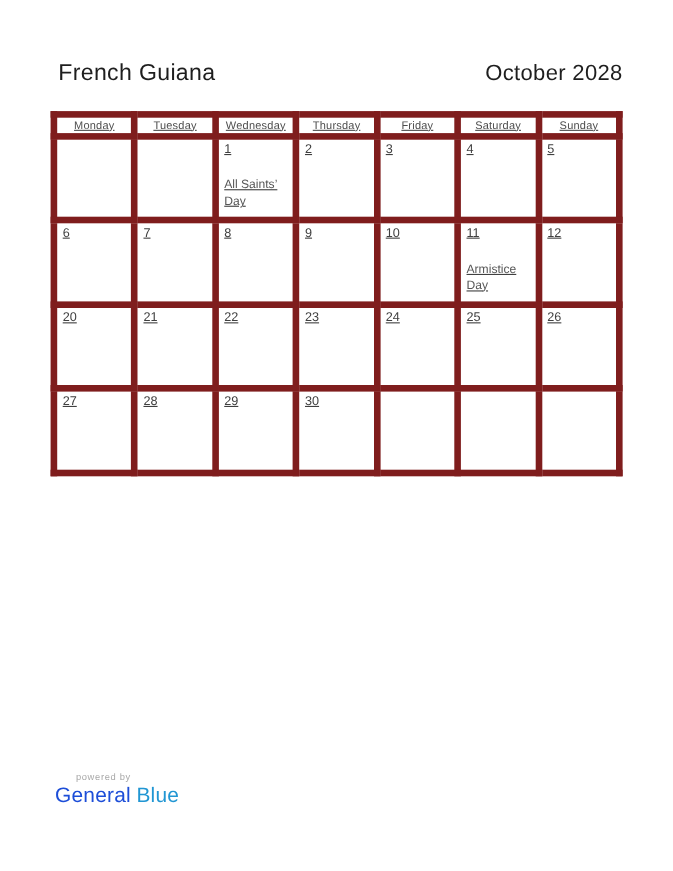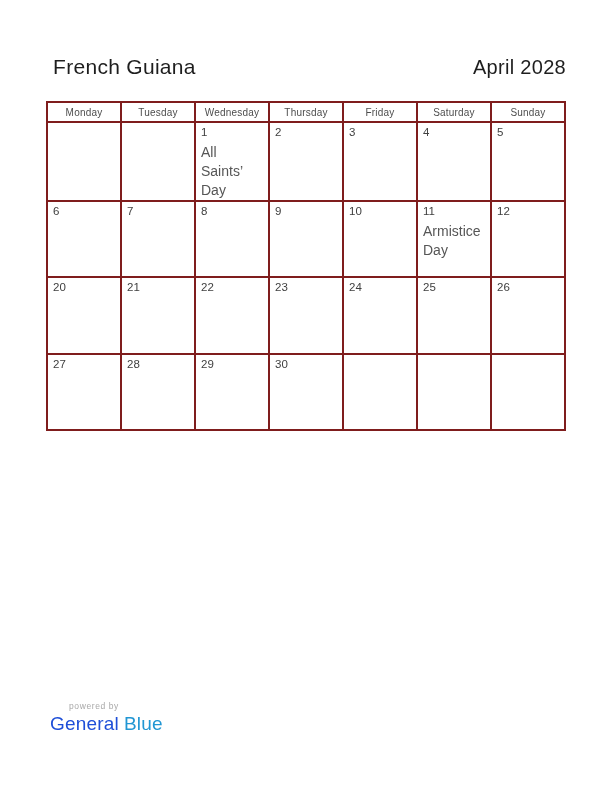--- a/index.html
+++ b/index.html
@@ -17,35 +17,35 @@
     display:flex; justify-content:space-between; align-items:baseline;
   }
   .country-title { font-size:21px; color:#1e1e1e; letter-spacing:0.3px; }
   .month-title  { font-size:20px; color:#1e1e1e; letter-spacing:0.3px; }
 
   
   table.calendar {
     position:absolute; left:46px; top:101px; width:520px;
     border-collapse:collapse; table-layout:fixed;
   }
-  table.calendar th, table.calendar td { border:2px solid #7f1d1d; }
+  table.calendar th, table.calendar td { border:6px solid #7f1d1d;text-decoration:underline; }
   table.calendar th {
     height:20px; font-size:10px; font-weight:normal;
     color:#4d4d4d; text-align:center; background:#ffffff;
     letter-spacing:0.2px;
   }
   table.calendar td {
     height:76.4px; vertical-align:top;
     padding:2px 2px 0 5px;
     font-size:11.5px; color:#404040; background:#ffffff;
   }
   .day-num { line-height:1.25; }
   .holiday {
-    font-size:14px; color:#565656; line-height:1.35;
-    margin-top:4px; max-width:50px;
+    font-size:11px; color:#565656; line-height:1.35;
+    margin-top:18px; max-width:50px;
   }
 
   
   .notes { position:absolute; left:46px; top:533px; width:520px; }
   .notes-label-row {
     height:19px; border-bottom:1px solid #7f7f7f;
     font-size:11.5px; color:#4a4a4a; padding-left:7px;
     letter-spacing:0.4px;
   }
   .note-line { height:18.6px; border-bottom:1px solid #9e9e9e; }
@@ -57,21 +57,21 @@
   .brand-general { color:#383838; }
   .brand-blue { color:#2196d3; margin-left:5px; }
 </style>
 </head>
 <body>
 
 <div class="page">
 
   <div class="title-row">
     <div class="country-title">French Guiana</div>
-    <div class="month-title">April 2028</div>
+    <div class="month-title">October 2028</div>
   </div>
 
   <table class="calendar">
     <thead>
       <tr id="weekday-row">
           <th>Monday</th>
           <th>Tuesday</th>
           <th>Wednesday</th>
           <th>Thursday</th>
           <th>Friday</th>

